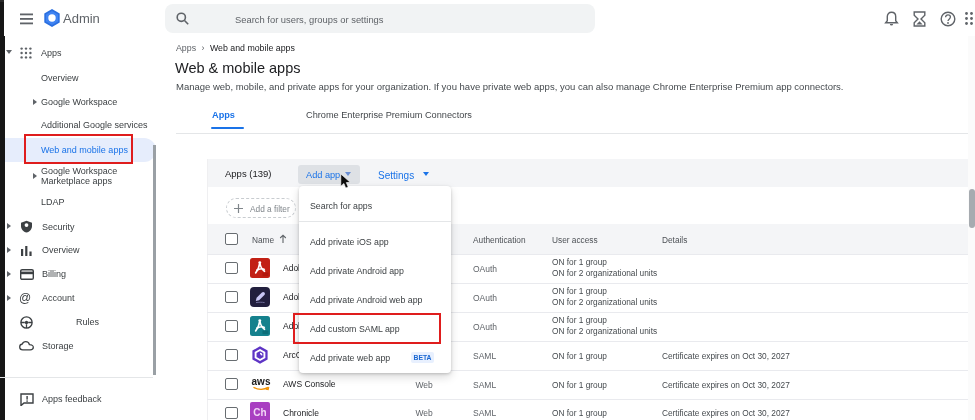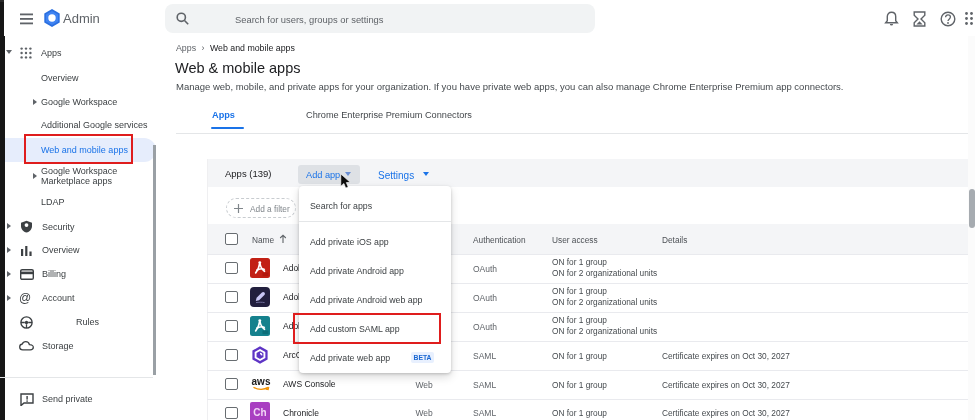--- a/index.html
+++ b/index.html
@@ -151,21 +151,21 @@
   </svg>
   <div class="navtxt" style="left:42px;top:340.5px;">Storage</div>
 
   <div class="abs" style="left:0;top:377px;width:153px;height:1px;background:#e4e6e8;"></div>
 
   <svg class="abs" style="left:20px;top:393px;" width="14" height="13" viewBox="0 0 14 13">
     <path d="M1 1 L13 1 L13 10 L4 10 L1 12.6 Z" fill="none" stroke="#3c4043" stroke-width="1.4"></path>
     <rect x="6.4" y="3" width="1.4" height="3.6" fill="#3c4043"></rect>
     <rect x="6.4" y="7.4" width="1.4" height="1.4" fill="#3c4043"></rect>
   </svg>
-  <div class="navtxt" style="left:42px;top:394px;">Send private</div>
+  <div class="navtxt" style="left:42px;top:394px;">Apps feedback</div>
 
   <div class="abs" style="left:152.5px;top:145px;width:3.5px;height:230px;background:#9aa0a5;"></div>
 
   <div class="abs" style="left:176px;top:42.5px;font-size:8.8px;color:#5f6368;">Apps <span style="padding:0 3px;">›</span> <span style="color:#202124;">Web and mobile apps</span></div>
   <div class="abs" style="left:175px;top:59.5px;font-size:14.5px;color:#202124;">Web &amp; mobile apps</div>
   <div class="abs" style="left:176px;top:81px;font-size:9.5px;color:#454a4e;">Manage web, mobile, and private apps for your organization. If you have private web apps, you can also manage Chrome Enterprise Premium app connectors.</div>
 
   <div class="abs" style="left:212px;top:110px;font-size:9.2px;font-weight:bold;color:#1a73e8;">Apps</div>
   <div class="abs" style="left:211px;top:126.8px;width:33px;height:2.6px;background:#1a73e8;border-radius:2px;"></div>
   <div class="abs" style="left:306px;top:110px;font-size:9.2px;color:#44484c;">Chrome Enterprise Premium Connectors</div>

